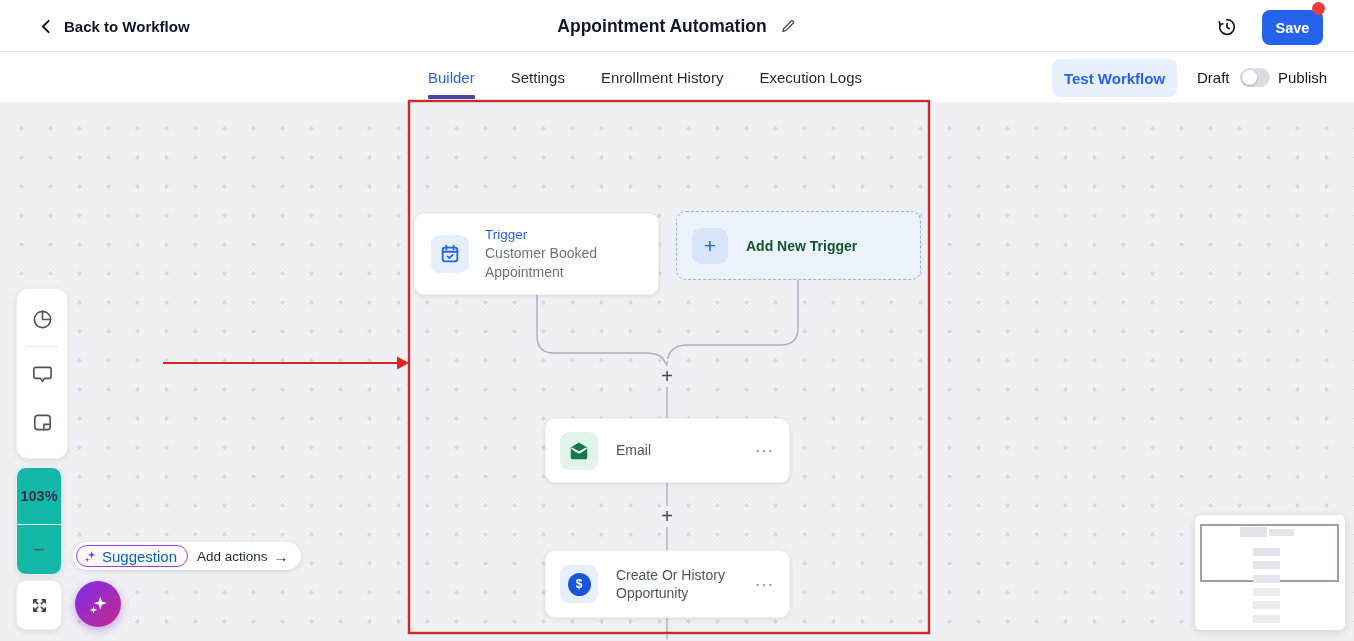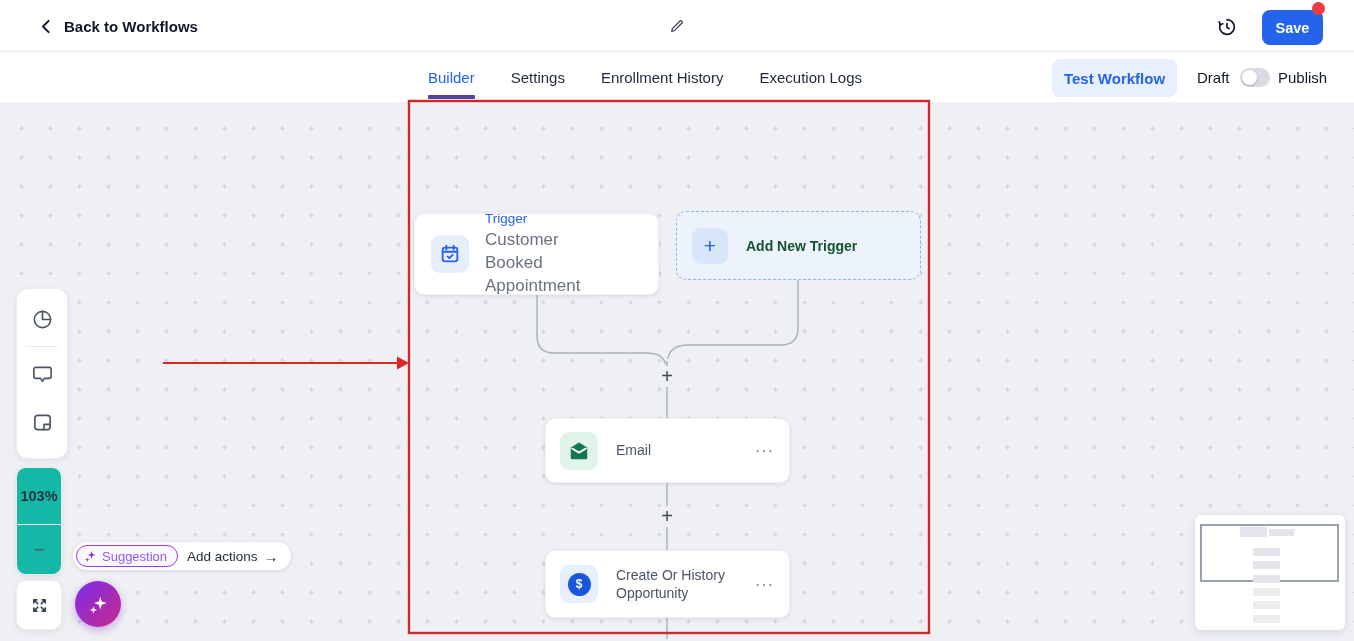--- a/index.html
+++ b/index.html
@@ -76,21 +76,21 @@
     position:absolute; background:#fff; border-radius:10px;
     border:1px solid #f1f1f4; box-shadow:0 1px 4px rgba(16,24,40,.10);
     display:flex; align-items:center; z-index:3; cursor:pointer;
   }
   .trigger-card { left:414px; top:110px; width:245px; height:82px; padding:0 16px; gap:16px; align-items:center; }
   .icon-tile { width:38px; height:38px; border-radius:9px; display:flex; align-items:center; justify-content:center; flex:0 0 auto; }
   .tile-blue { background:#e7effc; }
   .tile-green { background:#e1f4ea; }
   .trigger-texts { display:flex; flex-direction:column; line-height:1.35; }
   .trigger-title { font-size:13.5px; font-weight:400; color:#2563eb; }
-  .trigger-sub { font-size:17px; color:#6b7280; width:128px; }
+  .trigger-sub { font-size:14px; color:#6b7280; width:128px; }
   .add-trigger-card {
     position:absolute; left:676px; top:108px; width:245px; height:69px;
     border:1.6px dashed #8fb1ee; background:#edf3fd; border-radius:10px;
     display:flex; align-items:center; gap:18px; padding:0 15px; z-index:3; cursor:pointer;
   }
   .add-trigger-plus {
     width:36px; height:36px; border-radius:9px; background:#d9e6fa;
     color:#2563eb; font-size:21px; font-weight:500;
     display:flex; align-items:center; justify-content:center;
   }
@@ -145,21 +145,21 @@
   }
   .suggestion-wrap {
     position:absolute; left:73px; top:542px; height:28px; background:#fff;
     border-radius:14px; box-shadow:0 1px 4px rgba(16,24,40,.12); z-index:8;
     display:flex; align-items:center; gap:9px; padding:0 12px 0 3px;
   }
   .suggestion-chip {
     height:22px; border:1px solid #9a3df0; border-radius:11px; background:#fbf7fe;
     display:flex; align-items:center; gap:5px; padding:0 10px 0 7px; cursor:pointer;
   }
-  .suggestion-chip span { font-size:13px; color:#8b5cf6; }
+  .suggestion-chip span { font-size:15px; color:#0369a1; }
   .add-actions { display:flex; align-items:center; gap:6px; cursor:pointer; }
   .add-actions span { font-size:13.5px; font-weight:500; color:#1f2937; }
   .add-actions .arr { font-size:15px; font-weight:700; }
   
   .minimap {
     position:absolute; left:1195px; top:515px; width:150px; height:115px;
     background:#fff; border-radius:6px; box-shadow:0 2px 8px rgba(16,24,40,.12);
     z-index:7; cursor:pointer;
   }
   .mm-viewport {
@@ -313,23 +313,24 @@
       <div class="knob"></div>
     </div>
   <span class="publish-label">Publish</span>
 </div>
 
 <div class="header">
   <div class="back-btn">
     <svg width="17" height="17" viewBox="0 0 24 24" fill="none" stroke="#101828" stroke-width="2.8" stroke-linecap="round" stroke-linejoin="round">
       <path d="M15 4l-8 8 8 8"></path>
     </svg>
-    <span>Back to Workflows</span>
+    <span>Back to Workflow</span>
   </div>
   <div class="page-title-wrap">
+    <span class="page-title">Appointment Automation</span>
     <svg width="16" height="16" viewBox="0 0 24 24" fill="none" stroke="#374151" stroke-width="1.9" stroke-linecap="round" stroke-linejoin="round">
       <path d="M4 20l1-4L16.5 4.5a1.5 1.5 0 0 1 2.1 0l.9.9a1.5 1.5 0 0 1 0 2.1L8 19z"></path>
     </svg>
   </div>
   <div class="hist-btn">
     <svg width="22" height="22" viewBox="0 0 24 24" fill="none" stroke="#101828" stroke-width="1.9" stroke-linecap="round" stroke-linejoin="round">
       <path d="M12 4a8 8 0 1 1-7.6 5.5"></path>
       <path d="M4.4 9.5L3.6 6.4M4.4 9.5l3-1"></path>
       <path d="M12 8.3v4l2.4 1.5"></path>
     </svg>

